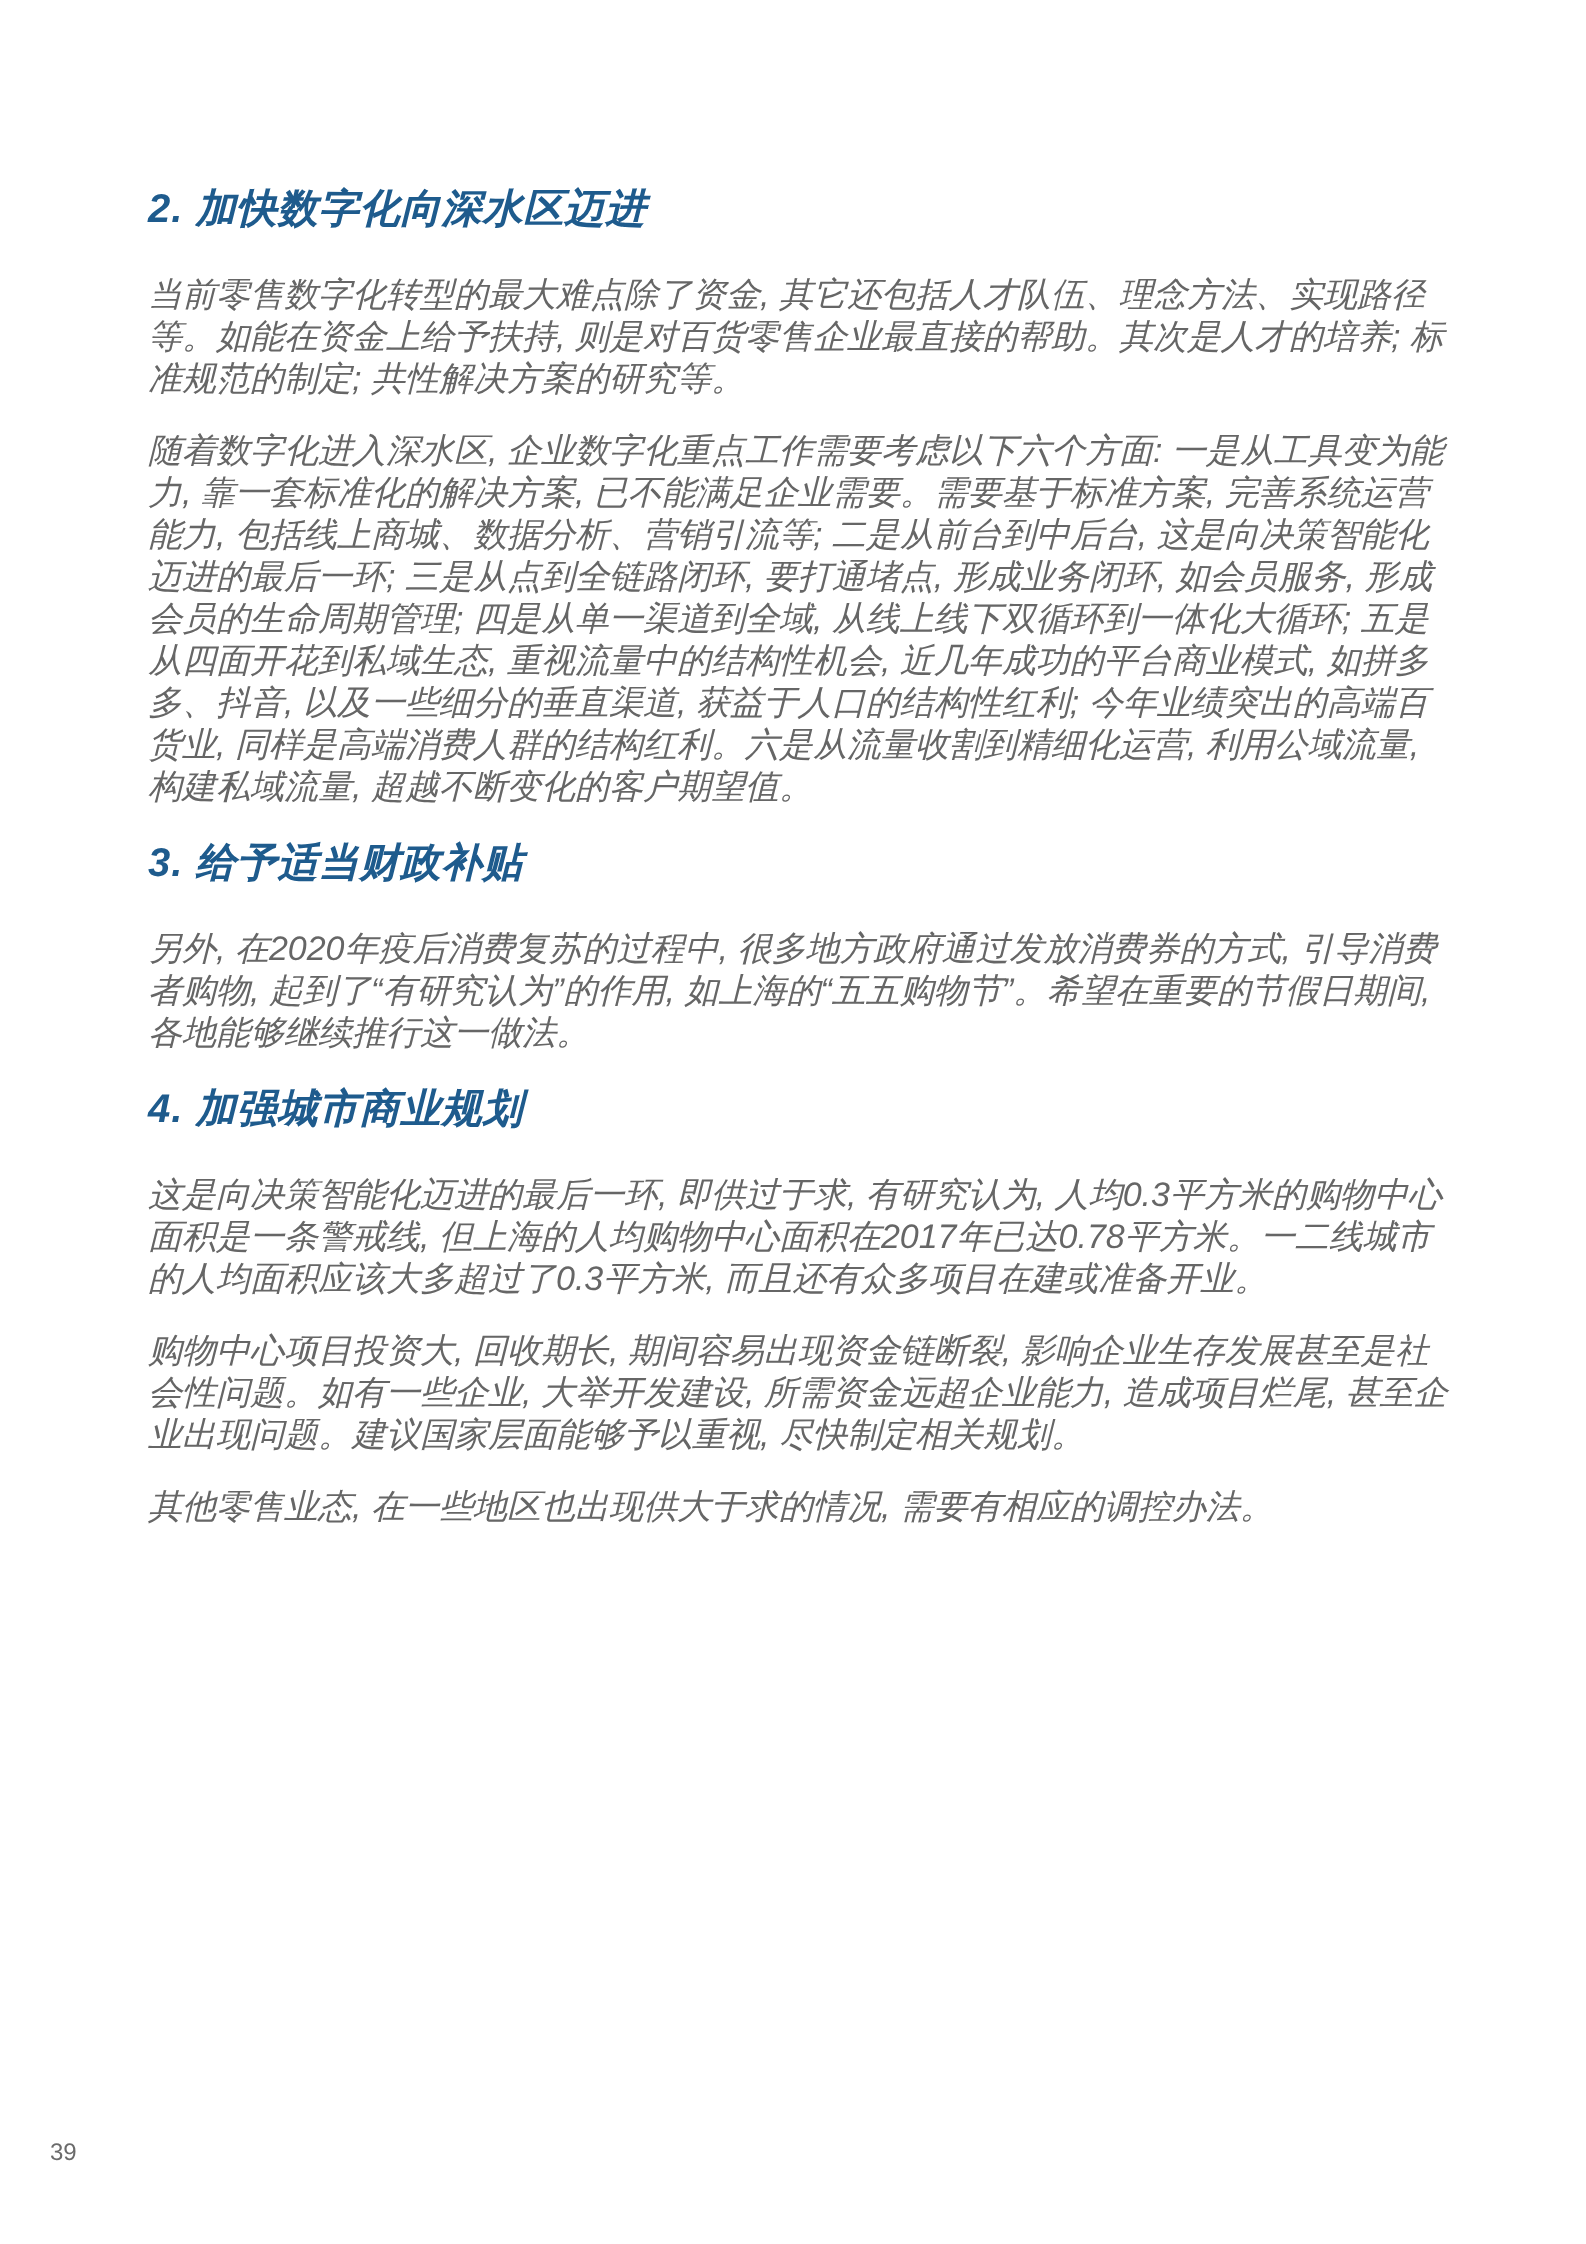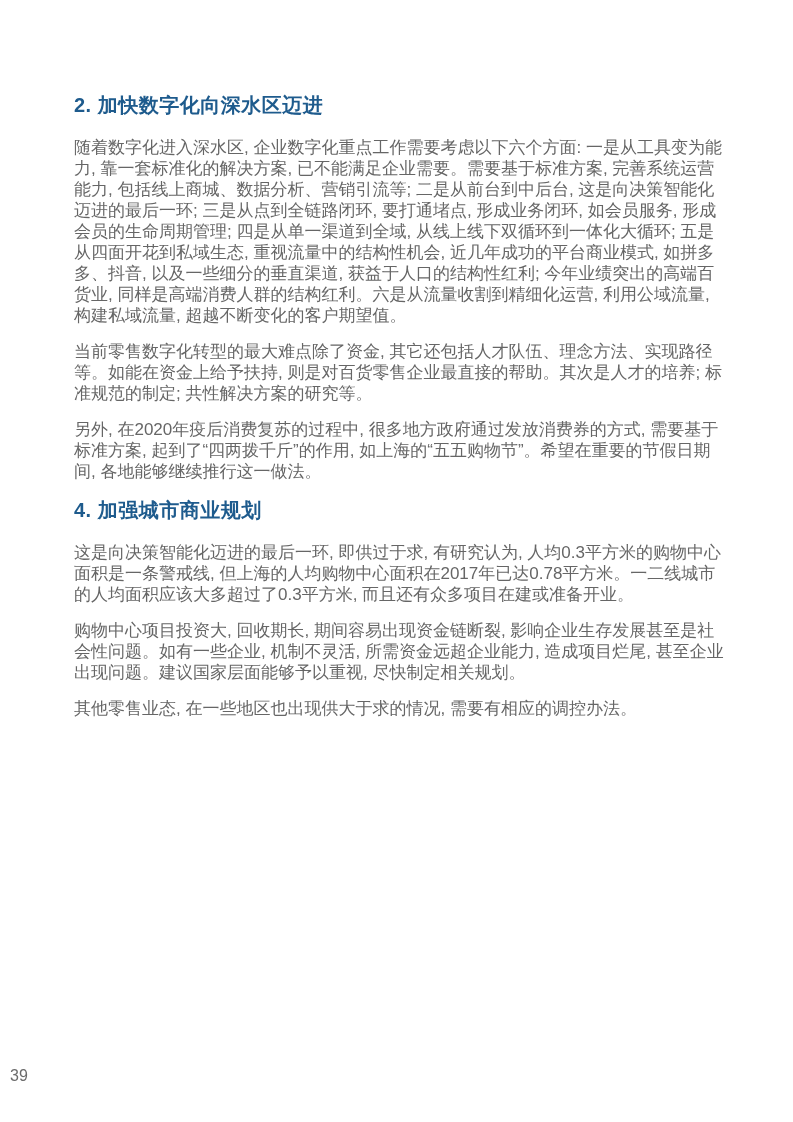--- a/index.html
+++ b/index.html
@@ -13,21 +13,21 @@
     position: relative;
     overflow: hidden;
     font-family: "Liberation Sans", "DejaVu Sans", sans-serif;
   }
   .content {
     position: absolute;
     left: 74px;
     top: 93px;
     width: 656px;
   }
-  .section { margin: 0; }
+  .section { margin: 0; font-style: italic; }
   .section-heading {
     color: var(--heading-color, #1e5b8d);
     font-size: 20px;
     line-height: 24px;
     font-weight: bold;
     margin: 16px 0 20px 0;
     letter-spacing: 0.5px;
   }
   .section:first-child .section-heading {
     margin-top: 0;
@@ -35,44 +35,45 @@
   .body-paragraph {
     color: var(--body-color, #666666);
     font-size: 17px;
     line-height: 21px;
     margin: 0 0 15px 0;
     text-align: left;
     word-break: break-word;
   }
   .page-number {
     position: absolute;
-    left: 10px;
+    left: 25px;
     top: 1066px;
-    font-size: 16px;
+    font-size: 12px;
     line-height: 20px;
     color: var(--pagenum-color, #6b6b6b);
   }
 </style>
 </head>
 <body style="background: rgb(255, 255, 255);">
 
 <main class="content">
   <div>
       <section class="section">
         <h2 class="section-heading">2. 加快数字化向深水区迈进</h2>
+        <p class="body-paragraph">当前零售数字化转型的最大难点除了资金, 其它还包括人才队伍、理念方法、实现路径等。如能在资金上给予扶持, 则是对百货零售企业最直接的帮助。其次是人才的培养; 标准规范的制定; 共性解决方案的研究等。</p>
         <p class="body-paragraph">随着数字化进入深水区, 企业数字化重点工作需要考虑以下六个方面: 一是从工具变为能力, 靠一套标准化的解决方案, 已不能满足企业需要。需要基于标准方案, 完善系统运营能力, 包括线上商城、数据分析、营销引流等; 二是从前台到中后台, 这是向决策智能化迈进的最后一环; 三是从点到全链路闭环, 要打通堵点, 形成业务闭环, 如会员服务, 形成会员的生命周期管理; 四是从单一渠道到全域, 从线上线下双循环到一体化大循环; 五是从四面开花到私域生态, 重视流量中的结构性机会, 近几年成功的平台商业模式, 如拼多多、抖音, 以及一些细分的垂直渠道, 获益于人口的结构性红利; 今年业绩突出的高端百货业, 同样是高端消费人群的结构红利。六是从流量收割到精细化运营, 利用公域流量, 构建私域流量, 超越不断变化的客户期望值。</p>
-        <p class="body-paragraph">当前零售数字化转型的最大难点除了资金, 其它还包括人才队伍、理念方法、实现路径等。如能在资金上给予扶持, 则是对百货零售企业最直接的帮助。其次是人才的培养; 标准规范的制定; 共性解决方案的研究等。</p>
       </section>
       <section class="section">
-        <p class="body-paragraph">另外, 在2020年疫后消费复苏的过程中, 很多地方政府通过发放消费券的方式, 需要基于标准方案, 起到了“四两拨千斤”的作用, 如上海的“五五购物节”。希望在重要的节假日期间, 各地能够继续推行这一做法。</p>
+        <h2 class="section-heading">3. 给予适当财政补贴</h2>
+        <p class="body-paragraph">另外, 在2020年疫后消费复苏的过程中, 很多地方政府通过发放消费券的方式, 引导消费者购物, 起到了“有研究认为”的作用, 如上海的“五五购物节”。希望在重要的节假日期间, 各地能够继续推行这一做法。</p>
       </section>
       <section class="section">
         <h2 class="section-heading">4. 加强城市商业规划</h2>
         <p class="body-paragraph">这是向决策智能化迈进的最后一环, 即供过于求, 有研究认为, 人均0.3平方米的购物中心面积是一条警戒线, 但上海的人均购物中心面积在2017年已达0.78平方米。一二线城市的人均面积应该大多超过了0.3平方米, 而且还有众多项目在建或准备开业。</p>
-        <p class="body-paragraph">购物中心项目投资大, 回收期长, 期间容易出现资金链断裂, 影响企业生存发展甚至是社会性问题。如有一些企业, 机制不灵活, 所需资金远超企业能力, 造成项目烂尾, 甚至企业出现问题。建议国家层面能够予以重视, 尽快制定相关规划。</p>
+        <p class="body-paragraph">购物中心项目投资大, 回收期长, 期间容易出现资金链断裂, 影响企业生存发展甚至是社会性问题。如有一些企业, 大举开发建设, 所需资金远超企业能力, 造成项目烂尾, 甚至企业出现问题。建议国家层面能够予以重视, 尽快制定相关规划。</p>
         <p class="body-paragraph">其他零售业态, 在一些地区也出现供大于求的情况, 需要有相应的调控办法。</p>
       </section>
       <section class="section">
       </section>
     </div>
 </main>
 
 <div class="page-number">39</div>
 
 </body></html>

